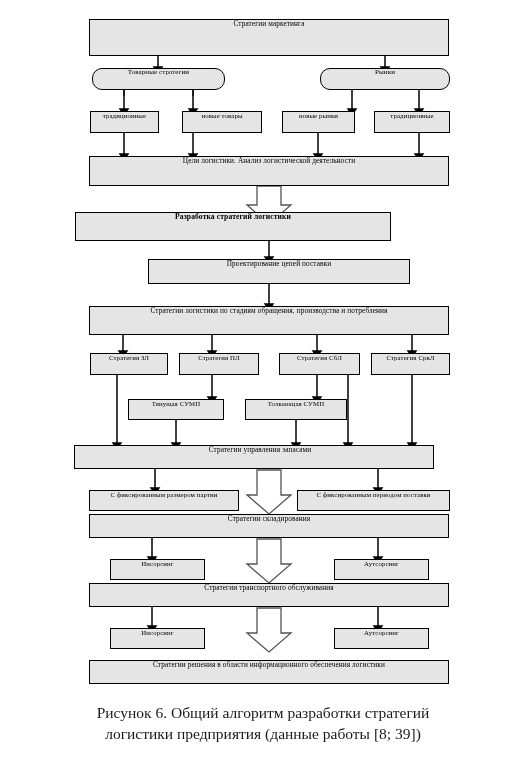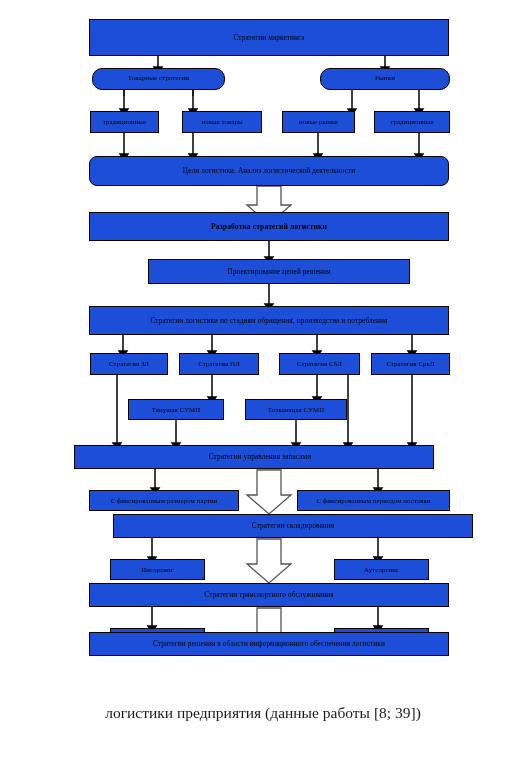--- a/index.html
+++ b/index.html
@@ -30,23 +30,22 @@
     top: 0;
     width: 526px;
     height: 700px;
   }
 
   
   .node {
     position: absolute;
     box-sizing: border-box;
     border: 1.4px solid #000000;
-    background: #1d4ed8;
+    background: #e5e5e5;
     display: flex;
-    align-items: center;
     justify-content: center;
     text-align: center;
     line-height: 1.05;
     letter-spacing: 0.1px;
     z-index: 5;
   }
   .node span {
     display: block;
     padding: 0 3px;
     white-space: nowrap;
@@ -161,30 +160,30 @@
     <div class="node t-small" style="left:182px; top:111px; width:80px;  height:22px;">
       <span>новые товары</span>
     </div>
     <div class="node t-small" style="left:282px; top:111px; width:73px;  height:22px;">
       <span>новые рынки</span>
     </div>
     <div class="node t-small" style="left:374px; top:111px; width:76px;  height:22px;">
       <span>традиционные</span>
     </div>
 
-    <div class="node t-wide" style="left:89px;  top:156px; width:360px; height:30px;border-radius:8px;">
+    <div class="node t-wide" style="left:89px;  top:156px; width:360px; height:30px;">
       <span>Цели логистики. Анализ логистической деятельности</span>
     </div>
 
-    <div class="node t-bold" style="left:89px;  top:212px; width:360px; height:29px;">
+    <div class="node t-bold" style="left:75px;  top:212px; width:316px; height:29px;">
       <span>Разработка стратегий логистики</span>
     </div>
 
     <div class="node t-wide" style="left:148px; top:259px; width:262px; height:25px;">
-      <span>Проектирование цепей решения</span>
+      <span>Проектирование цепей поставки</span>
     </div>
 
     <div class="node t-wide" style="left:89px;  top:306px; width:360px; height:29px;">
       <span>Стратегии логистики по стадиям обращения, производства и потребления</span>
     </div>
 
     <div class="node t-small" style="left:90px;  top:353px; width:78px;  height:22px;">
       <span>Стратегия ЗЛ</span>
     </div>
     <div class="node t-small" style="left:179px; top:353px; width:80px;  height:22px;">
@@ -208,21 +207,21 @@
       <span>Стратегии управления запасами</span>
     </div>
 
     <div class="node t-small" style="left:89px;  top:490px; width:150px; height:21px;">
       <span>С фиксированным размером партии</span>
     </div>
     <div class="node t-small" style="left:297px; top:490px; width:153px; height:21px;">
       <span>С фиксированным периодом поставки</span>
     </div>
 
-    <div class="node t-wide" style="left:89px;  top:514px; width:360px; height:24px;margin-left:24px;">
+    <div class="node t-wide" style="left:89px;  top:514px; width:360px; height:24px;">
       <span>Стратегии складирования</span>
     </div>
 
     <div class="node t-small" style="left:110px; top:559px; width:95px;  height:21px;">
       <span>Инсорсинг</span>
     </div>
     <div class="node t-small" style="left:334px; top:559px; width:95px;  height:21px;">
       <span>Аутсорсинг</span>
     </div>
 
@@ -230,23 +229,24 @@
       <span>Стратегии транспортного обслуживания</span>
     </div>
 
     <div class="node t-small" style="left:110px; top:628px; width:95px;  height:21px;">
       <span>Инсорсинг</span>
     </div>
     <div class="node t-small" style="left:334px; top:628px; width:95px;  height:21px;">
       <span>Аутсорсинг</span>
     </div>
 
-    <div class="node t-wide" style="left:89px;  top:632px; width:360px; height:24px;">
+    <div class="node t-wide" style="left:89px;  top:660px; width:360px; height:24px;">
       <span>Стратегии решения в области информационного обеспечения логистики</span>
     </div>
 
   </div>
 
   <div class="caption">
+    <span class="cap-line">Рисунок 6. Общий алгоритм разработки стратегий</span>
     <span class="cap-line">логистики предприятия (данные работы [8; 39])</span>
   </div>
 
 </div>
 
 </body></html>

